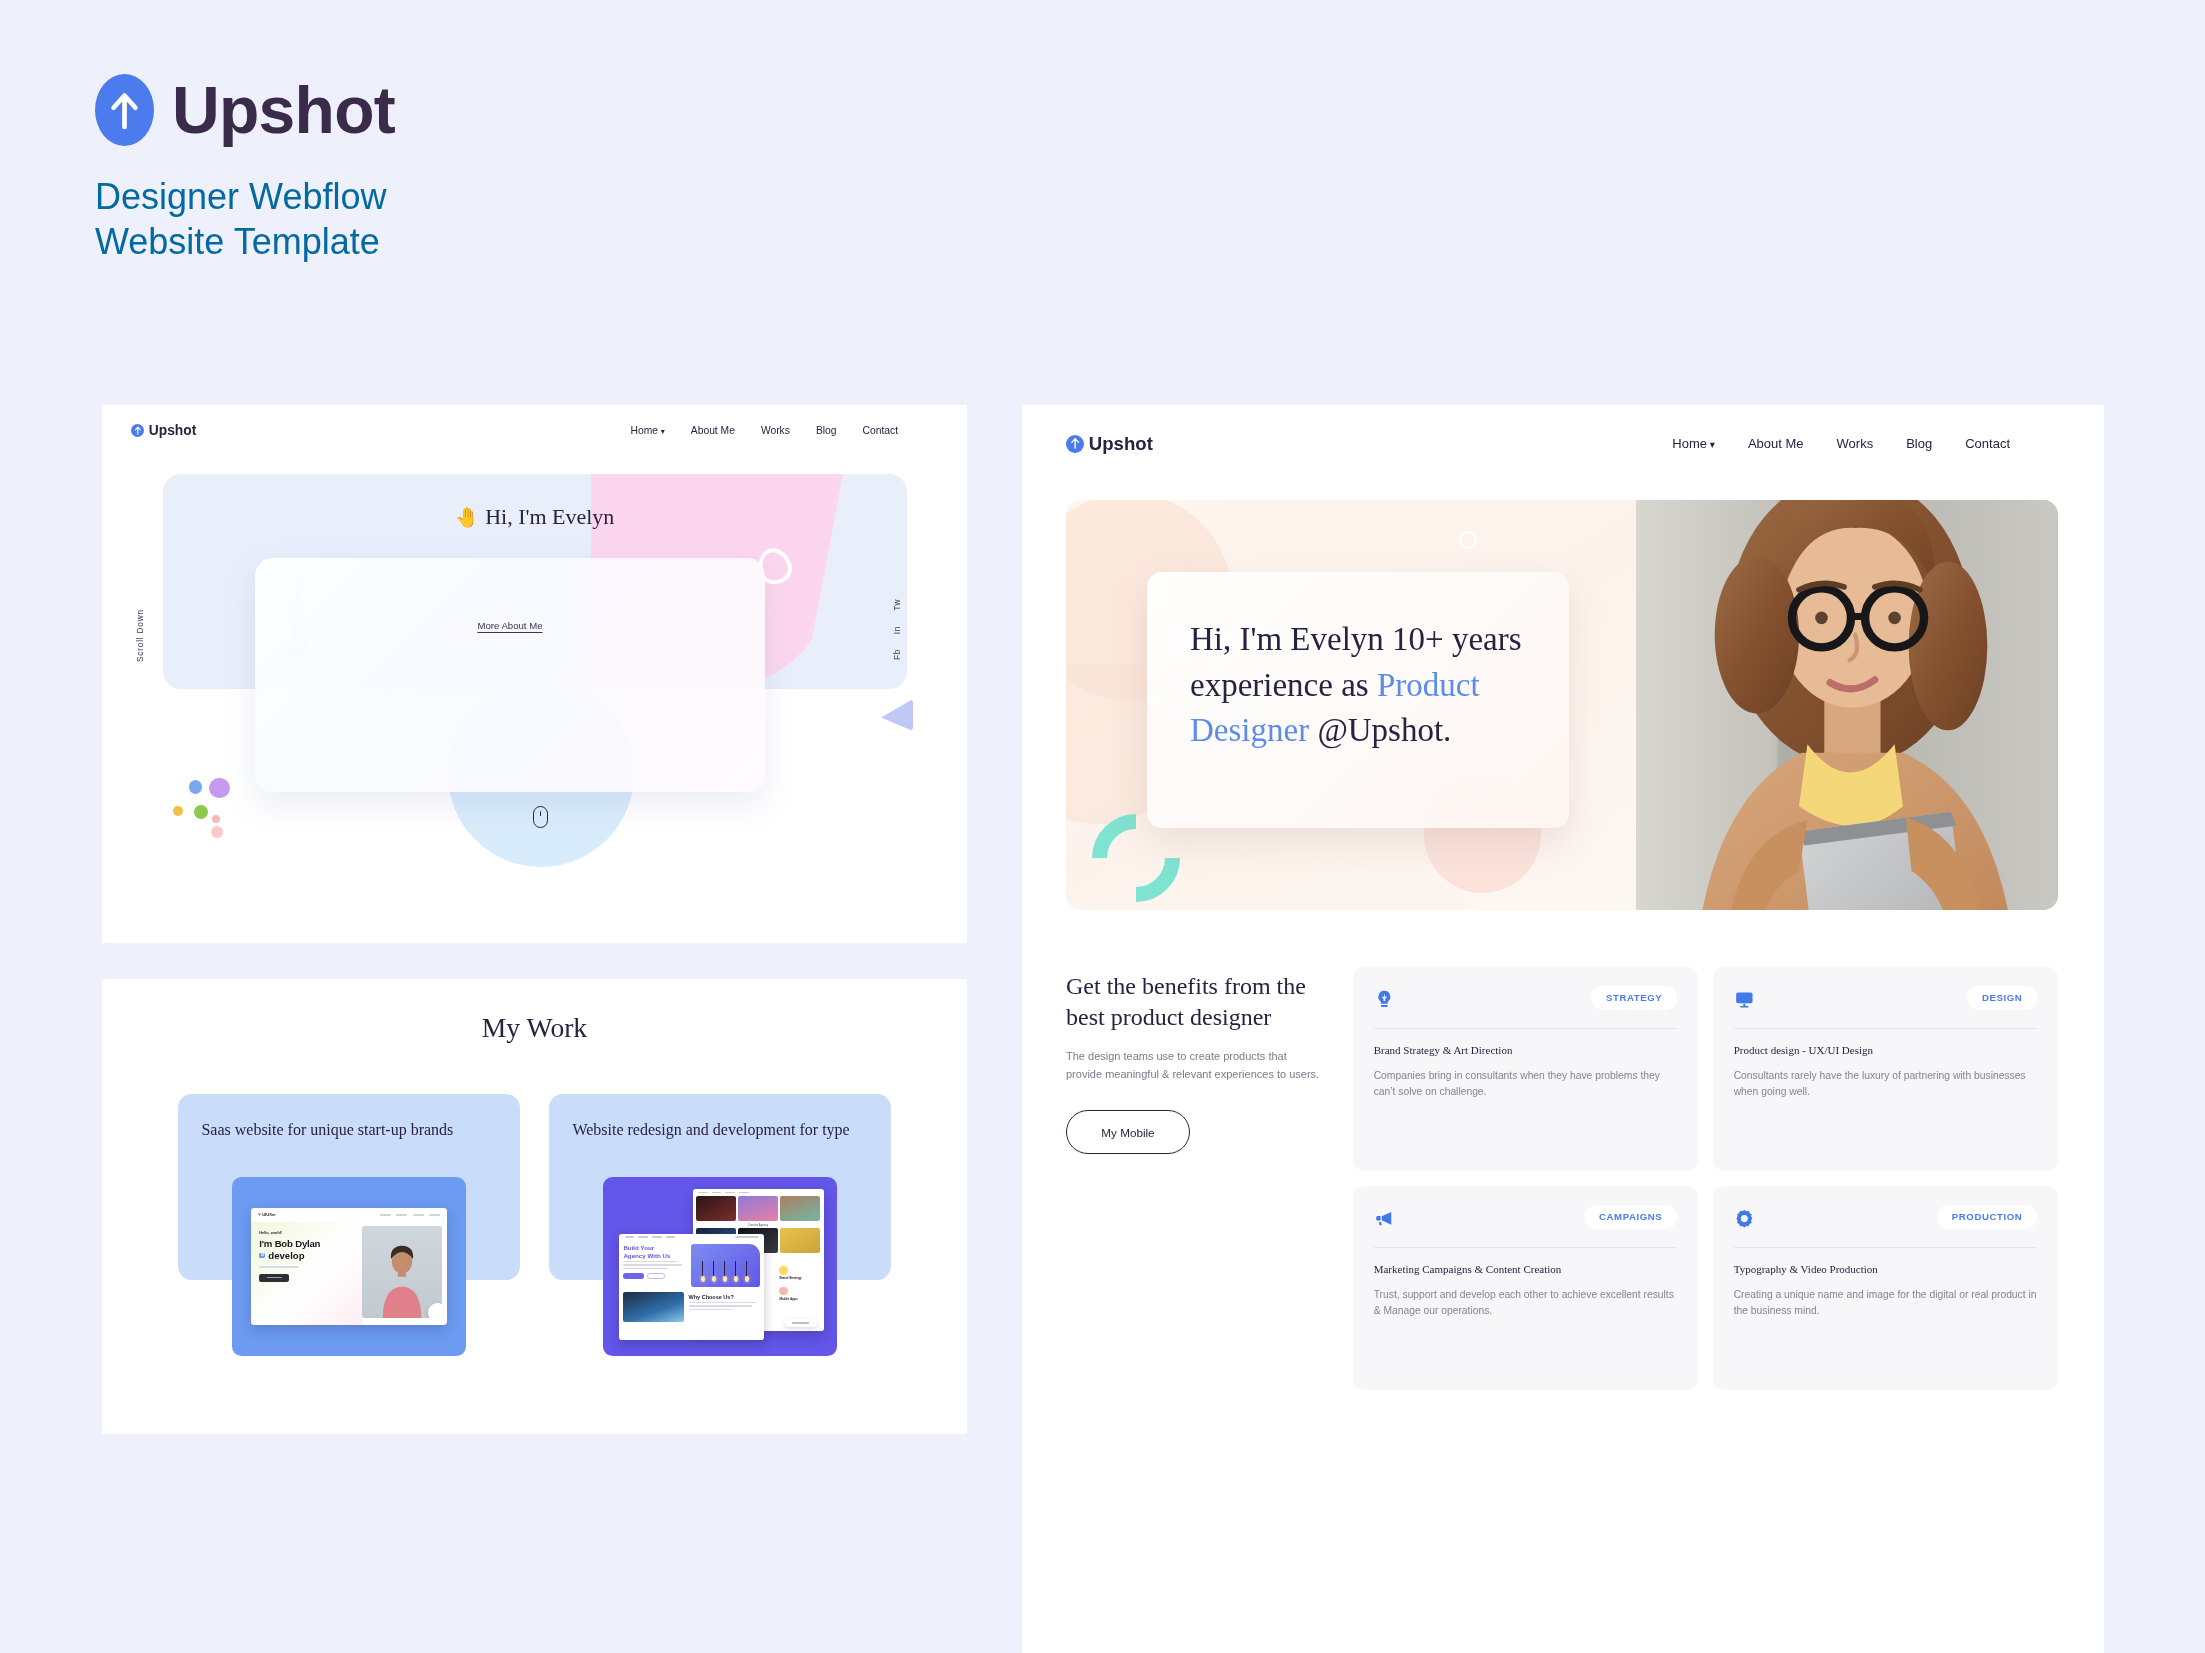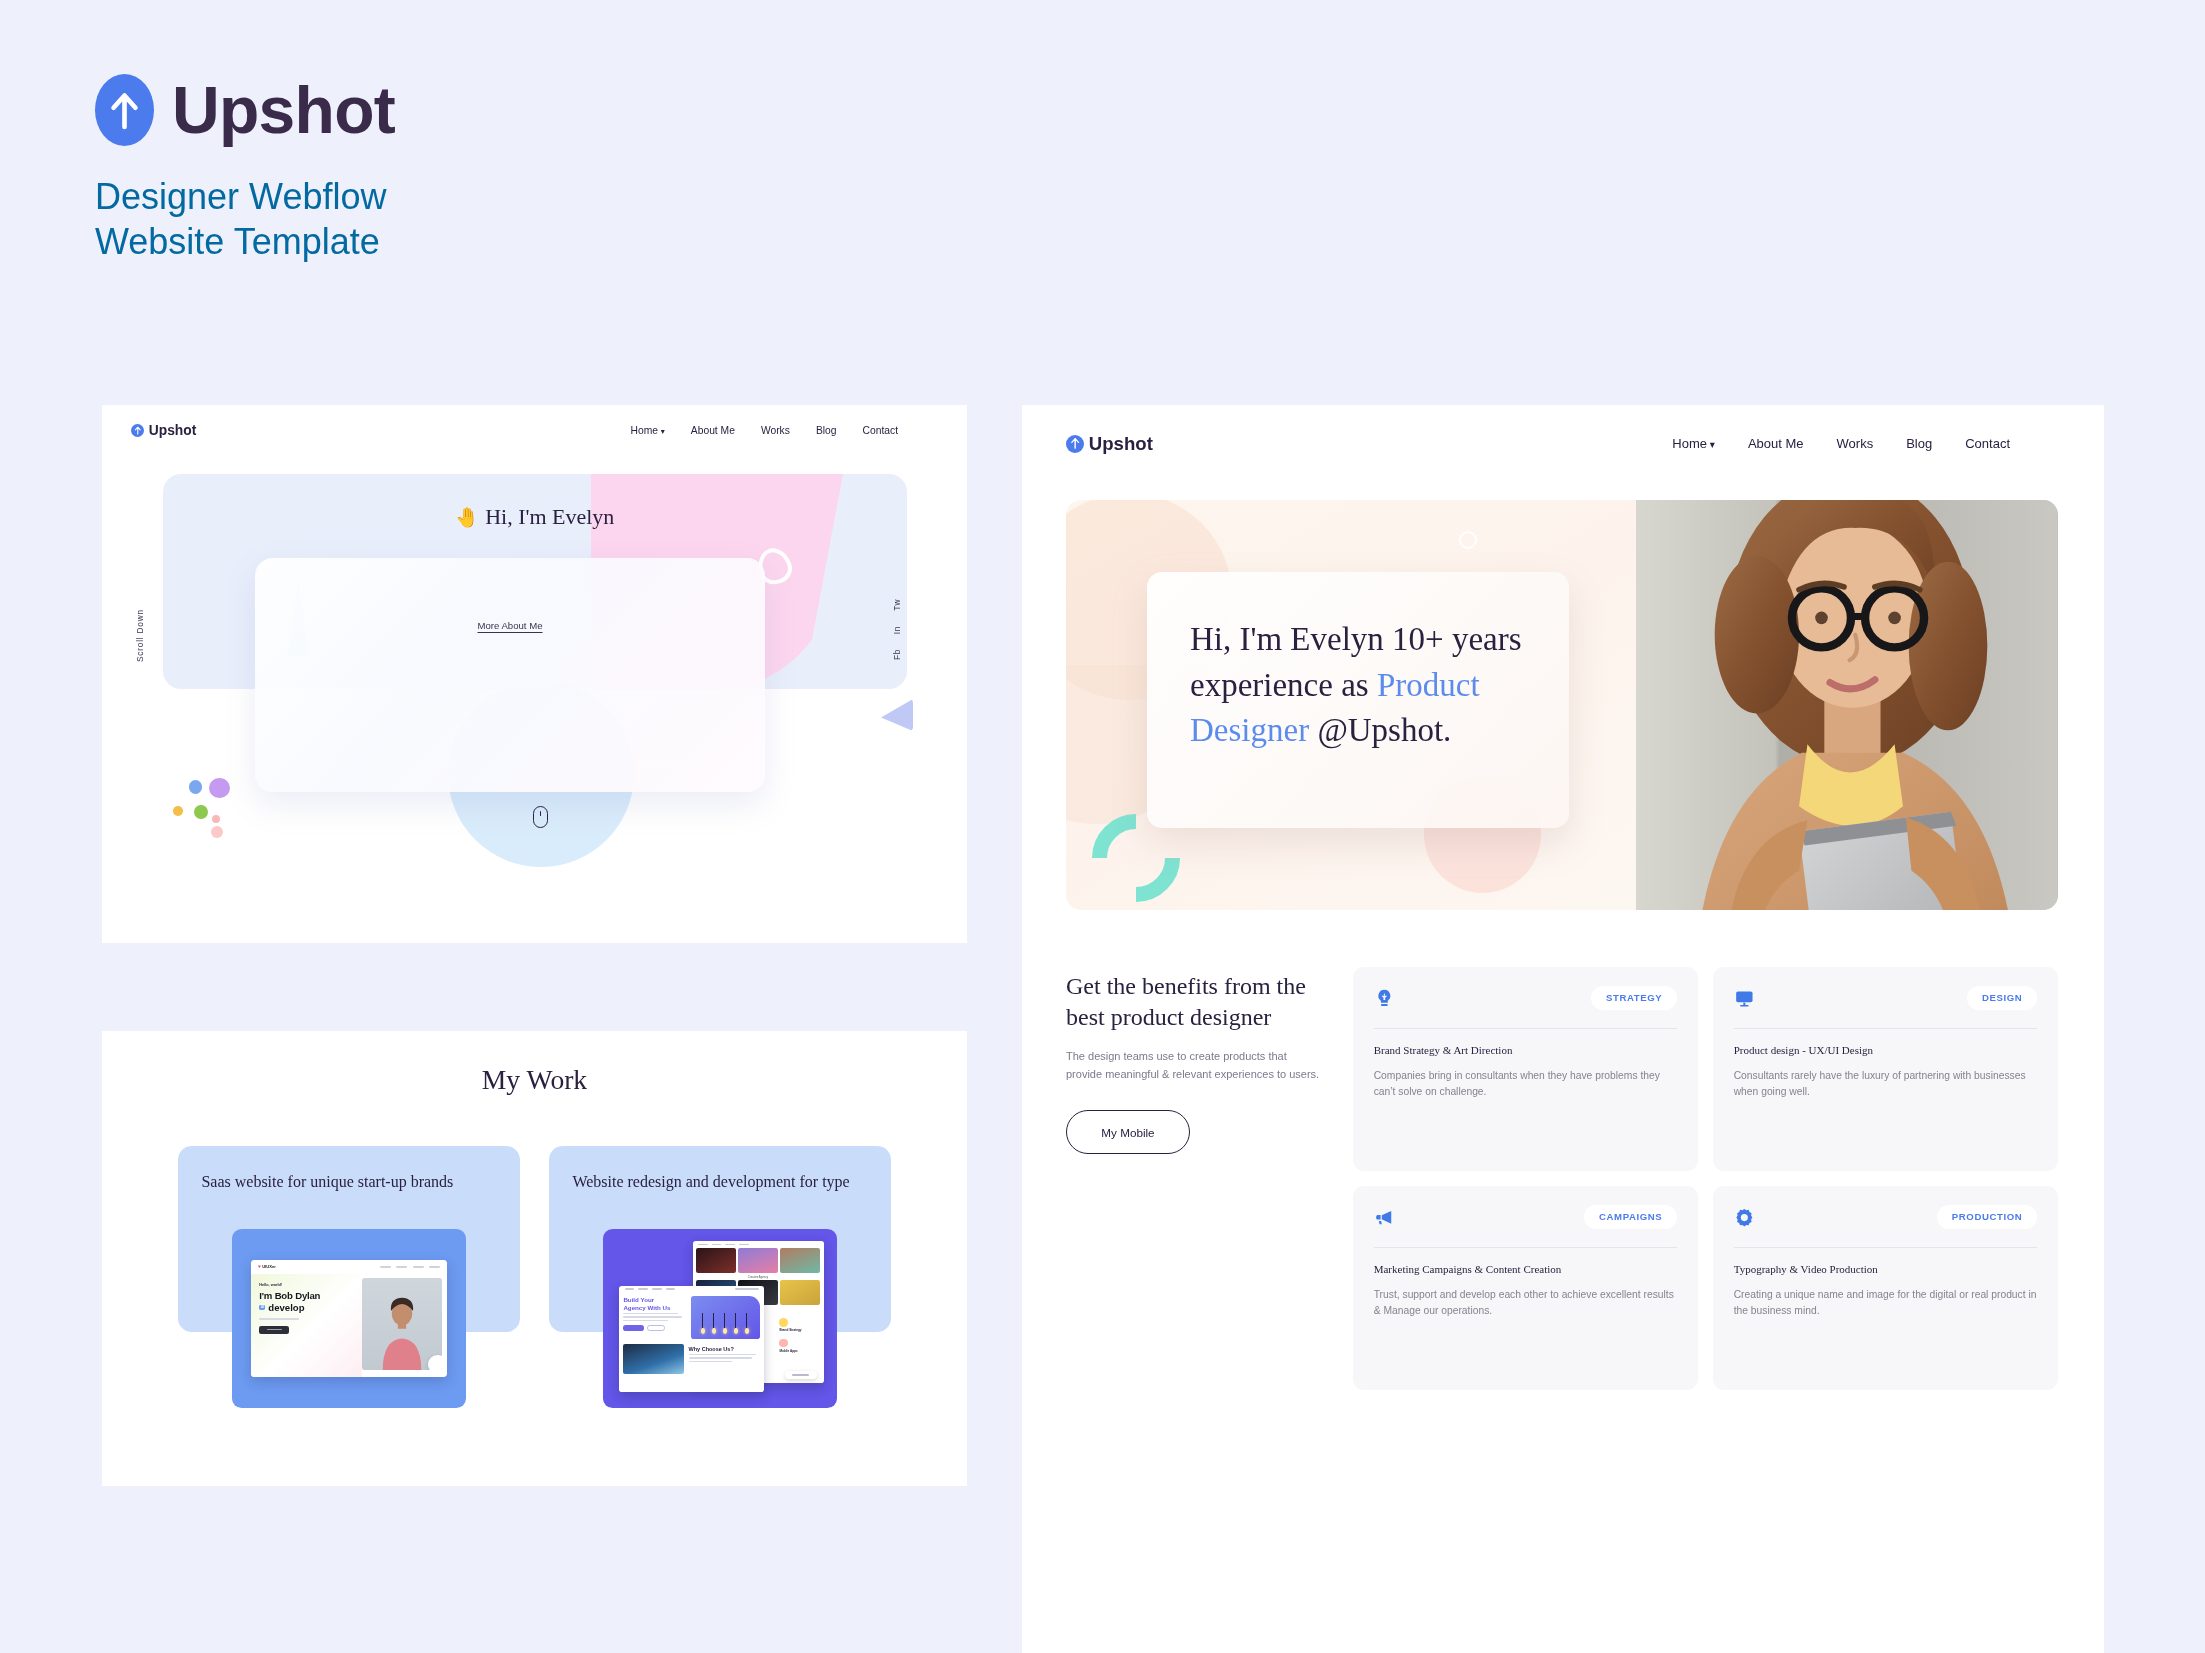--- a/index.html
+++ b/index.html
@@ -27,21 +27,21 @@
     margin-top: 29px; font-size: 36px; line-height: 1.24; color: #0369a1;
     font-weight: 400; white-space: pre-line;
   }
 
   
   .panel { position: absolute; background: #ffffff; overflow: hidden; }
 
   
   #panel-left-top { left: 102px; top: 405px; width: 865px; height: 538px; }
   
-  #panel-left-bottom { left: 102px; top: 1031px; width: 865px; height: 455px; }
+  #panel-left-bottom { left: 102px; top: 979px; width: 865px; height: 455px; }
   
   #panel-right { left: 1022px; top: 405px; width: 1082px; height: 1249px; }
 
   
   .site-nav { display: flex; align-items: center; justify-content: space-between; }
   .nav-logo { display: flex; align-items: center; gap: 4.8px; }
   .nav-logo-mark {
     border-radius: 50%; background: #4b7bec; display: flex; align-items: center; justify-content: center;
   }
   .nav-logo-mark svg { display: block; }
@@ -264,21 +264,21 @@
   .ben-desc { margin-top:15px; font-size:11px; line-height:1.62; color:#7c7a8c; }
   .ben-btn {
     margin-top:26px; width:124px; height:44px; border:1.2px solid #2a2140; border-radius:23.4px;
     display:flex; align-items:center; justify-content:center; font-size:11.7px; color:#2a2140; cursor:pointer;
     background:transparent;
   }
   .ben-grid { flex:1; display:grid; grid-template-columns:1fr 1fr; gap:15px; }
   .ben-card {
     background:#f7f7f9; border-radius:11px; padding:19.3px 20.7px 20.7px 20.7px; min-height:204px;
   }
-  .ben-card-top { display:flex; align-items:center; justify-content:space-between; }
+  .ben-card-top { display:flex; align-items:flex-end; justify-content:space-between; }
   .ben-icon { width:20.7px; height:20.7px; color:#3f7ae8; display:flex; align-items:center; }
   .ben-icon svg { width:20.7px; height:20.7px; fill:#3f7ae8; }
   .ben-tag {
     background:#ffffff; border-radius:15px; padding:6.2px 15px; font-size:9.6px; font-weight:700;
     letter-spacing:0.6px; color:#4b7bec;
   }
   .ben-rule { height:0.7px; background:#e4e4ea; margin:18px 0 15px 0; }
   .ben-h { font-family:"Liberation Serif", serif; font-size:11px; line-height:1.36; color:#2a2140; font-weight:400; }
   .ben-p { margin-top:9.6px; font-size:10.3px; line-height:1.6; color:#85838f; }
 </style>

